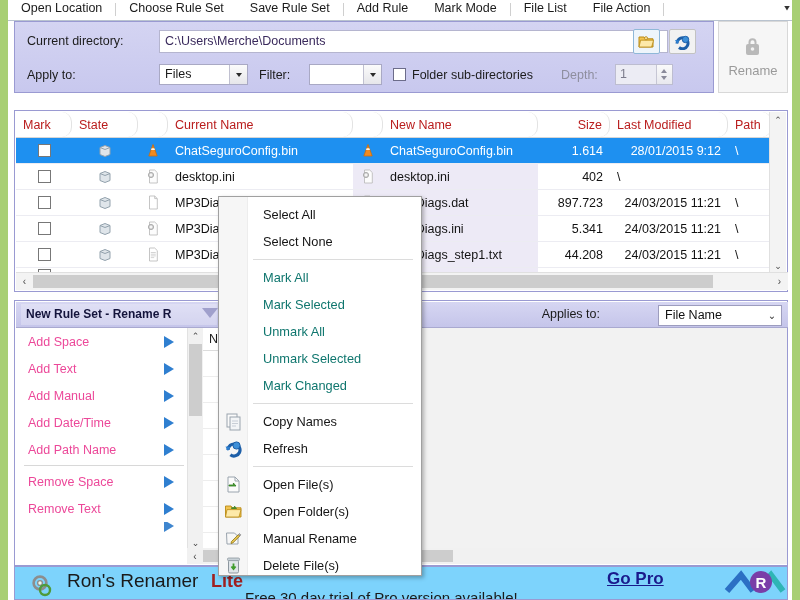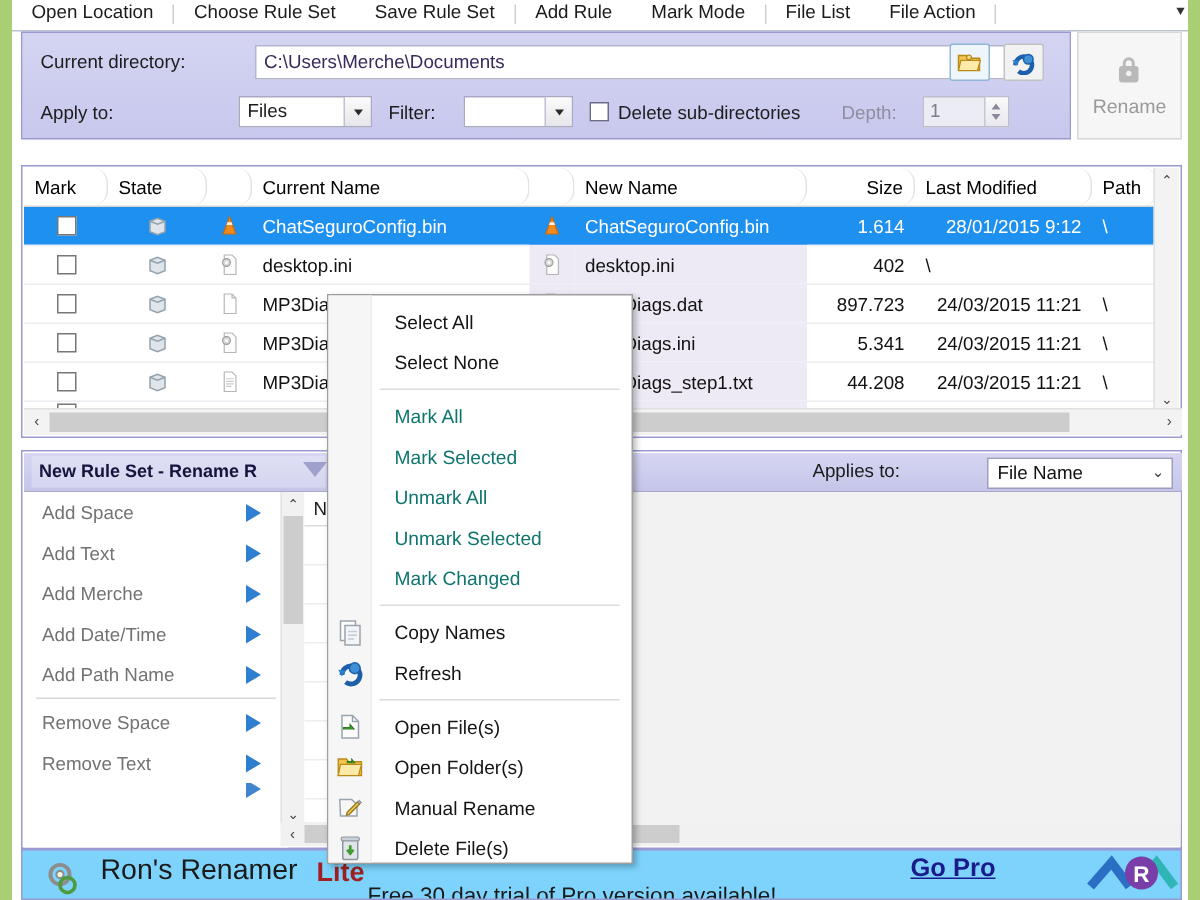--- a/index.html
+++ b/index.html
@@ -50,21 +50,21 @@
     border:1px solid #9a9ad2;
     box-sizing:border-box;
   }
   .lbl{
     position:absolute;font-size:12.5px;color:#1c1c1c;white-space:nowrap;
   }
   .dirinput{
     position:absolute;left:144px;top:8px;width:509px;height:23px;
     background:#ffffff;border:1px solid #b5b5cf;box-sizing:border-box;
     font-family:"Liberation Sans",sans-serif;font-size:12.5px;color:#3a2a5c;
-    padding:0 5px;line-height:21px;margin-left:11px;
+    padding:0 5px;line-height:21px;
   }
   .iconbtn{
     position:absolute;width:27px;height:25px;box-sizing:border-box;
     display:flex;align-items:center;justify-content:center;
     border:1px solid #8fb8d8;background:#eef5fb;border-radius:2px;
   }
   .iconbtn.plain{border:1px solid #c2c2c2;background:#f2f2f2;}
 
   .dd{
     position:absolute;height:21px;background:#ffffff;border:1px solid #a9a9c4;
@@ -103,21 +103,21 @@
     position:absolute;left:14px;top:110px;width:774px;height:182px;
     background:#ffffff;border:1px solid #9a9ad2;box-sizing:border-box;
   }
   .grid{position:absolute;left:1px;top:1px;width:756px;height:162px;overflow:hidden;}
   .hdr{
     display:flex;height:25px;align-items:stretch;
     background:#ffffff;border-bottom:1px solid #d6d6d6;
   }
   .hdr .hc{
     display:flex;align-items:center;padding-left:7px;
-    font-size:12.5px;color:#000000;border-right:1px solid #e3e3e3;
+    font-size:12.5px;color:#b91c1c;border-right:1px solid #e3e3e3;
     box-sizing:border-box;white-space:nowrap;border-radius:10px;
   }
   .hdr .hc.r{justify-content:flex-end;padding-right:7px;padding-left:0;}
   .row{display:flex;height:25px;align-items:stretch;border-bottom:1px solid #ececf2;}
   .row .c{
     display:flex;align-items:center;padding-left:7px;
     font-size:12.5px;color:#121212;box-sizing:border-box;white-space:nowrap;overflow:hidden;
   }
   .row .c.r{justify-content:flex-end;padding-right:7px;padding-left:0;}
   .row .c.ctr{justify-content:center;padding-left:0;}
@@ -176,21 +176,21 @@
     font-size:12.5px;color:#111;line-height:19px;padding-left:6px;
   }
   .applies-dd .arrowbox{position:absolute;right:0;top:0;width:18px;height:19px;display:flex;align-items:center;justify-content:center;color:#333;font-size:10px;}
 
   .rulelist{
     position:absolute;left:1px;top:27px;width:176px;height:237px;
     background:#ffffff;overflow:hidden;
   }
   .rl-item{
     height:27px;display:flex;align-items:center;
-    padding-left:12px;font-size:12.5px;color:#737373;position:relative;
+    padding-left:12px;font-size:12.5px;color:#ec4899;position:relative;
   }
   .rl-item .tri{
     position:absolute;left:148px;width:0;height:0;
     border-top:6px solid transparent;border-bottom:6px solid transparent;border-left:10px solid #2f7fd0;
   }
   .rl-sep{height:1px;margin:2px 8px 2px 8px;background:#d8d8d8;}
 
   .rl-vsb{
     position:absolute;left:172px;top:27px;width:15px;height:222px;background:#f1f1f1;border-left:1px solid #e2e2e2;
   }
@@ -291,21 +291,21 @@
 
     <div class="lbl" style="left:244px;top:46px;">Filter:</div>
     <div class="dd" style="left:294px;top:42px;width:73px;">
       <span></span>
       <span class="arrowbox">
           <i class="caret"></i>
         </span>
     </div>
 
     <div class="chk" style="left:378px;top:46px;"></div>
-    <div class="lbl" style="left:397px;top:46px;">Delete sub-directories</div>
+    <div class="lbl" style="left:397px;top:46px;">Folder sub-directories</div>
 
     <div class="lbl" style="left:546px;top:46px;color:#8e8e9e;">Depth:</div>
     <div class="spin" style="left:600px;top:42px;">
       <span>1</span>
       <span class="sb">
           <i class="up"></i>
           <i class="dn"></i>
         </span>
     </div>
   </div>
@@ -527,21 +527,21 @@
     <div class="rulelist">
       <div class="rl-item">
         <span>Add Space</span>
         <i class="tri"></i>
       </div>
       <div class="rl-item">
         <span>Add Text</span>
         <i class="tri"></i>
       </div>
       <div class="rl-item">
-        <span>Add Merche</span>
+        <span>Add Manual</span>
         <i class="tri"></i>
       </div>
       <div class="rl-item">
         <span>Add Date/Time</span>
         <i class="tri"></i>
       </div>
       <div class="rl-item">
         <span>Add Path Name</span>
         <i class="tri"></i>
       </div>

